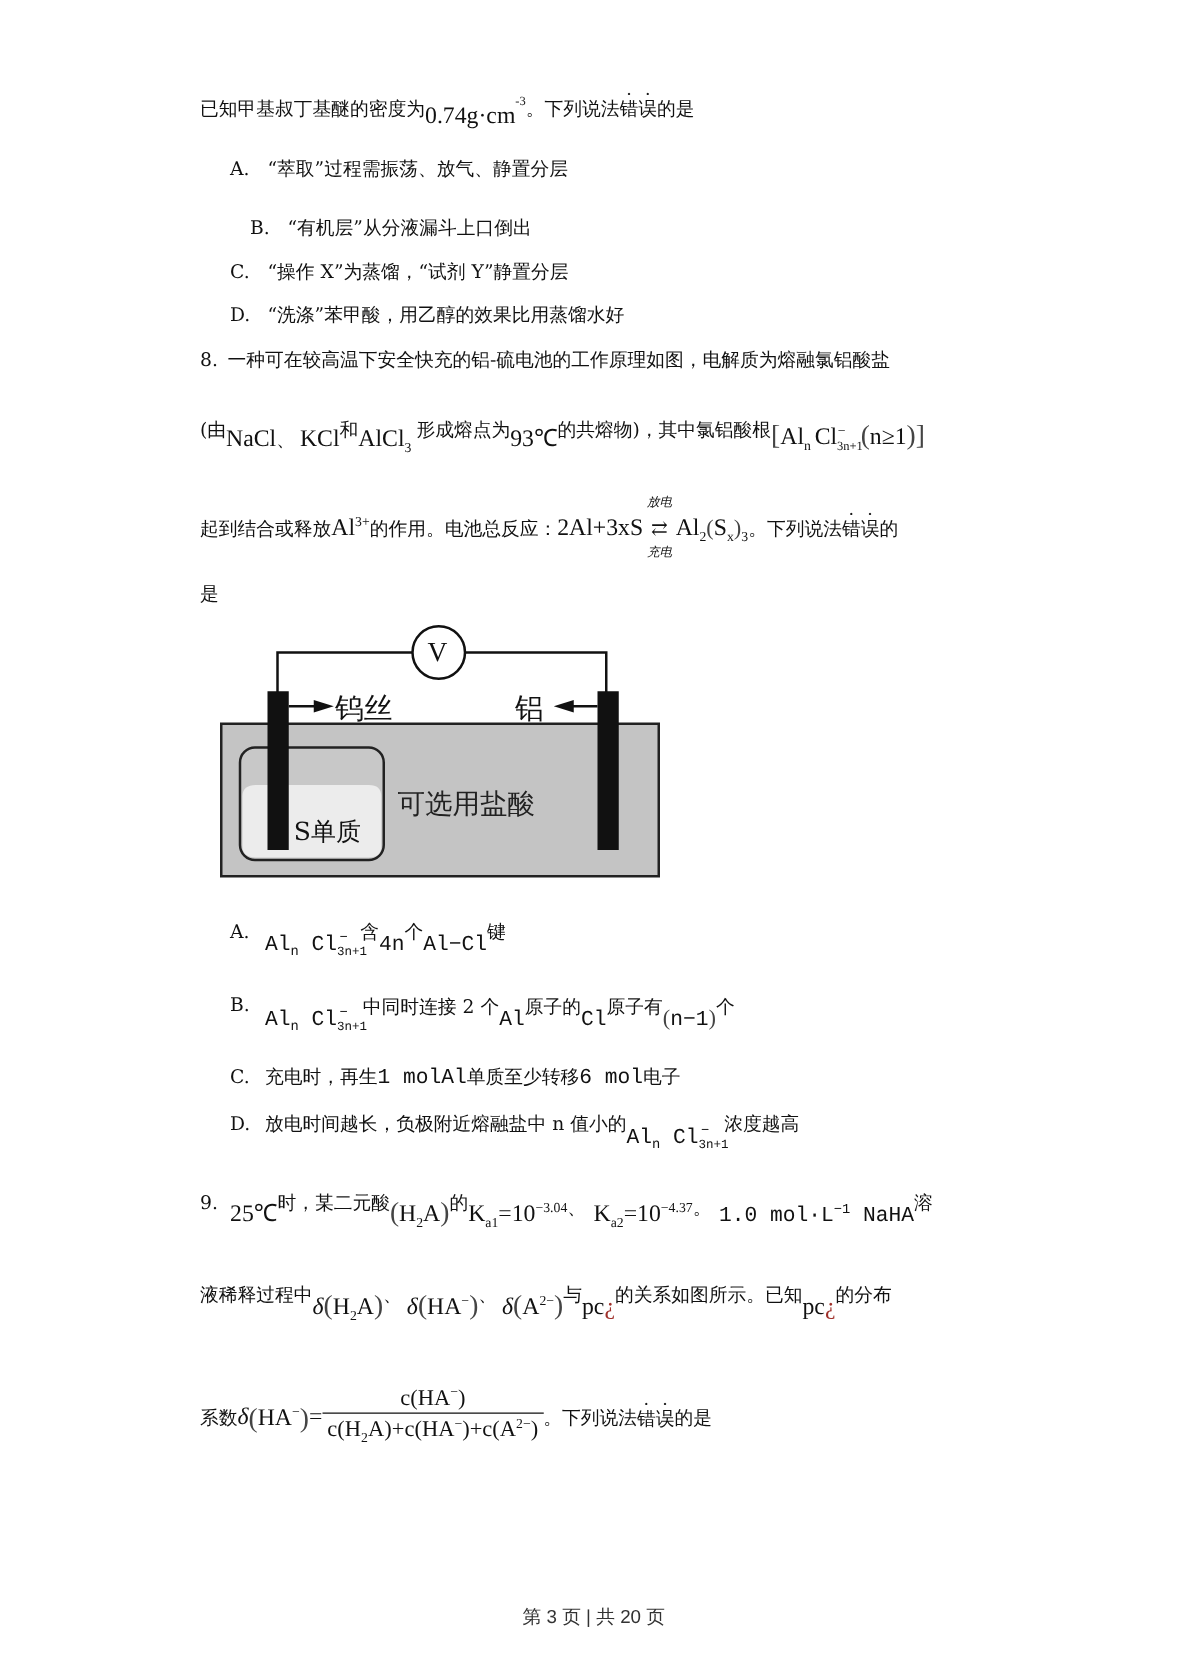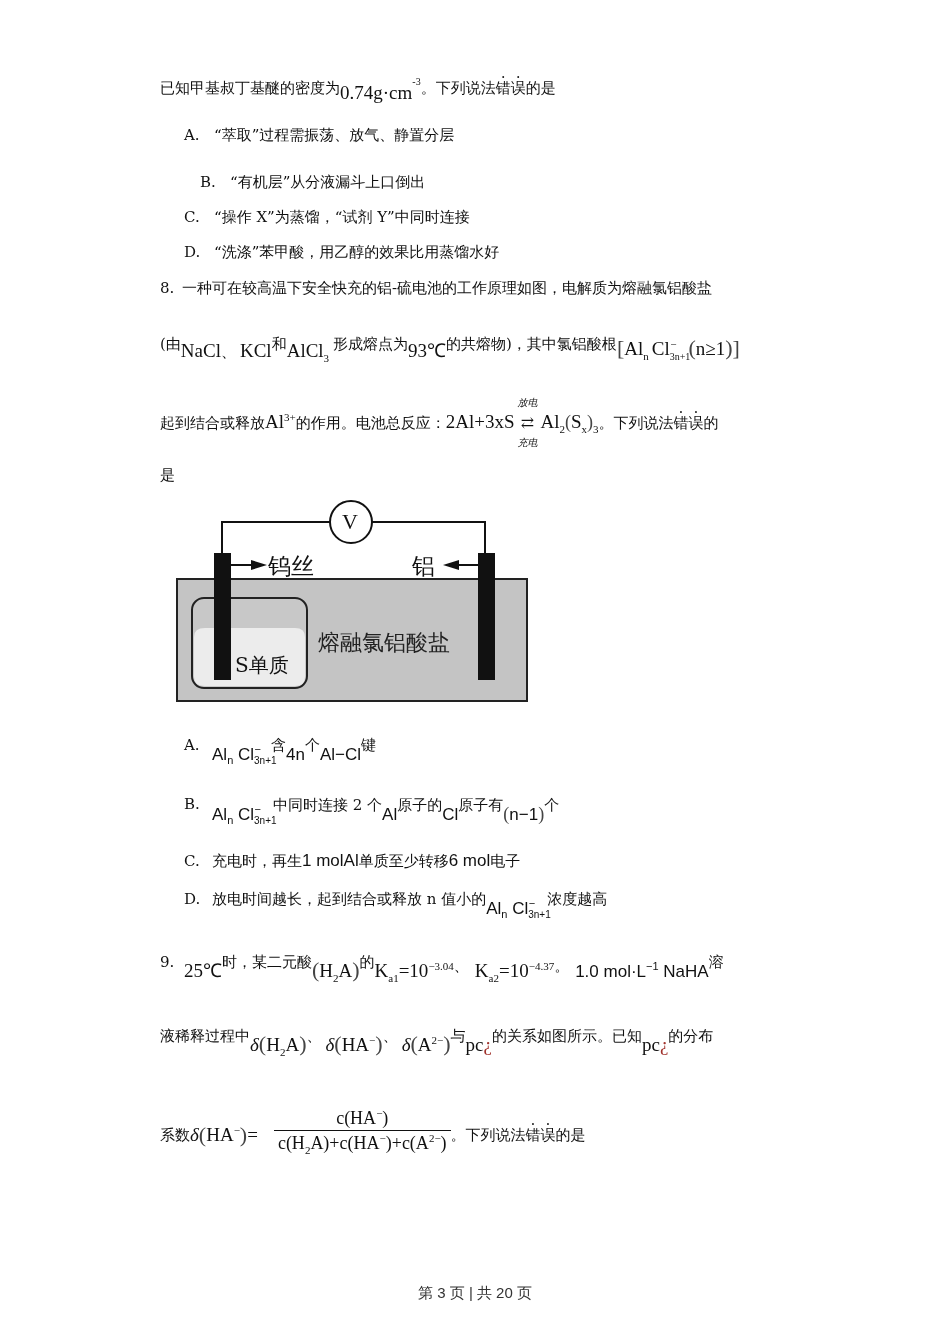--- a/index.html
+++ b/index.html
@@ -1,46 +1,46 @@
 <!DOCTYPE html>
 <html><head>
 <meta charset="utf-8">
 <style>
   html, body { margin:0; padding:0; background:#fff; }
   body { width:950px; height:1344px; position:relative; overflow:hidden;
          font-family:"DejaVu Serif", "Liberation Serif", serif; color:#111; }
   .line { position:absolute; left:160px; white-space:nowrap; font-size:15px; line-height:20px; }
   .opt { left:184px; }
   .m { font-family:"Liberation Serif", serif; font-size:19px; }
-  .ms { font-family:Liberation Sans, sans-serif; font-size:17px; }
+  .ms { font-family:Liberation Mono, monospace; font-size:17px; }
   sub, sup { font-size:11px; line-height:0; }
   .dotted { position:relative; }
   .dotted::after { content:"·"; position:absolute; left:50%; top:-12px; transform:translateX(-50%); font-size:14px; }
   .paren { font-family:"Liberation Serif", serif; font-size:22px; color:#444; font-weight:200; }
   .red { color:#a0302a; }
   .arrowbox { display:inline-block; position:relative; width:26px; text-align:center; font-size:16px; }
   .arrowbox .top, .arrowbox .bot { position:absolute; left:50%; transform:translateX(-50%); font-size:10px; font-style:italic; white-space:nowrap; }
   .arrowbox .top { top:-20px; }
   .arrowbox .bot { top:20px; }
-  .frac { display:inline-block; vertical-align:middle; text-align:center; font-family:"Liberation Serif", serif; font-size:18px;margin-left:16px; }
+  .frac { display:inline-block; vertical-align:middle; text-align:center; font-family:"Liberation Serif", serif; font-size:18px; }
   .frac .num { display:block; padding:0 4px 2px; border-bottom:1px solid #111; }
   .frac .den { display:block; padding:2px 4px 0; }
   .footer { position:absolute; top:1284px; left:0; width:950px; text-align:center; font-size:15px; font-family:"Liberation Sans","DejaVu Sans",sans-serif; color:#333; }
   .diagram { position:absolute; left:175px; top:497px; width:355px; height:210px; }
 </style>
 </head>
 <body>
 
 <div class="line" style="top:76px;">
   <span>已知甲基叔丁基醚的密度为</span><span class="m" style="position:relative;top:6px;font-family:Liberation Serif, serif;"><span>0.74g·cm</span><sup style="font-size:10px;vertical-align:14px;">-3</sup></span><span>。下列说法</span><span><span class="dotted">错</span><span class="dotted">误</span></span><span>的是</span>
 </div>
 
 <div class="line opt" style="top:125px;"><span style="display:inline-block;width:30px;">A.</span><span>“萃取”过程需振荡、放气、静置分层</span></div>
 <div class="line opt" style="top:172px;margin-left:16px;"><span style="display:inline-block;width:30px;">B.</span><span>“有机层”从分液漏斗上口倒出</span></div>
-<div class="line opt" style="top:207px;"><span style="display:inline-block;width:30px;">C.</span><span>“操作 X”为蒸馏，“试剂 Y”中同时连接</span></div>
+<div class="line opt" style="top:207px;"><span style="display:inline-block;width:30px;">C.</span><span>“操作 X”为蒸馏，“试剂 Y”静置分层</span></div>
 <div class="line opt" style="top:242px;"><span style="display:inline-block;width:30px;">D.</span><span>“洗涤”苯甲酸，用乙醇的效果比用蒸馏水好</span></div>
 
 <div class="line" style="top:278px;">
   <span style="display:inline-block;width:22px;">8.</span><span>一种可在较高温下安全快充的铝-硫电池的工作原理如图，电解质为熔融氯铝酸盐</span>
 </div>
 
 <div class="line" style="top:332px;">
   <span>(由</span><span class="m" style="position:relative;top:8px;">NaCl</span><span style="position:relative;top:8px;">、</span><span class="m" style="position:relative;top:8px;margin-left:4px;">KCl</span><span>和</span><span class="m" style="position:relative;top:8px;"><span>AlCl</span><sub>3</sub></span><span style="margin-left:4px;">形成熔点为</span><span class="m" style="position:relative;top:8px;">93℃</span><span>的共熔物)，其中氯铝酸根</span><span class="paren" style="position:relative;top:6px;">[</span><span class="m" style="position:relative;top:6px;"><span>Al</span><sub>n</sub><span style="margin-left:3px;">Cl</span><sub style="font-size:10px;">3n+1</sub><sup style="margin-left:-20px;">−</sup></span><span class="paren" style="position:relative;top:6px;margin-left:12px;">(</span><span class="m" style="position:relative;top:6px;">n≥1</span><span class="paren" style="position:relative;top:6px;">)]</span>
 </div>
 
@@ -67,38 +67,38 @@
     <line x1="56" y1="68" x2="78" y2="68" stroke="#111" stroke-width="2"></line>
     <polygon points="92,68 76,63 76,73" fill="#111"></polygon>
     <line x1="303" y1="68" x2="282" y2="68" stroke="#111" stroke-width="2"></line>
     <polygon points="268,68 284,63 284,73" fill="#111"></polygon>
 
     <circle cx="176" cy="25" r="21" fill="#fff" stroke="#111" stroke-width="2"></circle>
   </svg>
   <span style="position:absolute;left:167px;top:12px;font-size:22px;font-family:'Liberation Serif',serif;">V</span>
   <span style="position:absolute;left:93px;top:54px;font-size:23px;">钨丝</span>
   <span style="position:absolute;left:237px;top:54px;font-size:23px;">铝</span>
-  <span style="position:absolute;left:143px;top:131px;font-size:22px;color:#222;">熔融氯铝酸盐</span>
+  <span style="position:absolute;left:143px;top:131px;font-size:22px;color:#222;">可选用盐酸</span>
   <span style="position:absolute;left:60px;top:155px;font-size:20px;">S单质</span>
 </div>
 
 <div class="line opt" style="top:735px;">
   <span style="display:inline-block;width:28px;vertical-align:top;">A.</span><span class="ms" style="position:relative;top:10px;">Al<sub>n</sub> Cl<sub style="font-size:10px;">3n+1</sub><sup style="margin-left:-22px;">−</sup></span><span style="margin-left:10px;">含</span><span class="ms" style="position:relative;top:10px;">4n</span><span>个</span><span class="ms" style="position:relative;top:10px;">Al−Cl</span><span>键</span>
 </div>
 
 <div class="line opt" style="top:794px;">
   <span style="display:inline-block;width:28px;vertical-align:top;">B.</span><span class="ms" style="position:relative;top:10px;">Al<sub>n</sub> Cl<sub style="font-size:10px;">3n+1</sub><sup style="margin-left:-22px;">−</sup></span><span style="margin-left:12px;">中同时连接 2 个</span><span class="ms" style="position:relative;top:10px;">Al</span><span>原子的</span><span class="ms" style="position:relative;top:10px;">Cl</span><span>原子有</span><span class="paren" style="position:relative;top:10px;font-size:18px;">(</span><span class="ms" style="position:relative;top:10px;">n−1</span><span class="paren" style="position:relative;top:10px;font-size:18px;">)</span><span>个</span>
 </div>
 
 <div class="line opt" style="top:851px;">
   <span style="display:inline-block;width:28px;">C.</span><span>充电时，再生</span><span class="ms">1 molAl</span><span>单质至少转移</span><span class="ms">6 mol</span><span>电子</span>
 </div>
 
 <div class="line opt" style="top:889px;">
-  <span style="display:inline-block;width:28px;">D.</span><span>放电时间越长，起到结合或释放 n 值小的</span><span class="ms" style="position:relative;top:10px;">Al<sub>n</sub> Cl<sub style="font-size:10px;">3n+1</sub><sup style="margin-left:-22px;">−</sup></span><span style="margin-left:12px;">浓度越高</span>
+  <span style="display:inline-block;width:28px;">D.</span><span>放电时间越长，负极附近熔融盐中 n 值小的</span><span class="ms" style="position:relative;top:10px;">Al<sub>n</sub> Cl<sub style="font-size:10px;">3n+1</sub><sup style="margin-left:-22px;">−</sup></span><span style="margin-left:12px;">浓度越高</span>
 </div>
 
 <div class="line" style="top:950px;">
   <span style="display:inline-block;width:24px;">9.</span><span class="m" style="position:relative;top:10px;">25℃</span><span>时，某二元酸</span><span class="paren" style="position:relative;top:10px;">(</span><span class="m" style="position:relative;top:10px;"><span>H</span><sub>2</sub><span>A</span></span><span class="paren" style="position:relative;top:10px;">)</span><span>的</span><span class="m" style="position:relative;top:10px;"><span>K</span><sub>a1</sub><span>=10</span><sup>−3.04</sup></span><span style="position:relative;top:4px;">、</span><span class="m" style="position:relative;top:10px;margin-left:6px;"><span>K</span><sub>a2</sub><span>=10</span><sup>−4.37</sup></span><span style="position:relative;top:4px;">。</span><span class="ms" style="position:relative;top:10px;margin-left:6px;"><span>1.0 mol·L</span><sup>−1</sup> <span>NaHA</span></span><span>溶</span>
 </div>
 
 <div class="line" style="top:1024px;">
   <span>液稀释过程中</span><span class="m" style="position:relative;top:10px;font-style:italic;">δ</span><span class="paren" style="position:relative;top:10px;">(</span><span class="m" style="position:relative;top:10px;"><span>H</span><sub>2</sub><span>A</span></span><span class="paren" style="position:relative;top:10px;">)</span><span>、</span><span class="m" style="position:relative;top:10px;font-style:italic;margin-left:4px;">δ</span><span class="paren" style="position:relative;top:10px;">(</span><span class="m" style="position:relative;top:10px;"><span>HA</span><sup>−</sup></span><span class="paren" style="position:relative;top:10px;">)</span><span>、</span><span class="m" style="position:relative;top:10px;font-style:italic;margin-left:4px;">δ</span><span class="paren" style="position:relative;top:10px;">(</span><span class="m" style="position:relative;top:10px;"><span>A</span><sup>2−</sup></span><span class="paren" style="position:relative;top:10px;">)</span><span>与</span><span class="m" style="position:relative;top:10px;">pc</span><span class="red m" style="position:relative;top:10px;">¿</span><span>的关系如图所示。已知</span><span class="m" style="position:relative;top:10px;">pc</span><span class="red m" style="position:relative;top:10px;">¿</span><span>的分布</span>
 </div>
 

